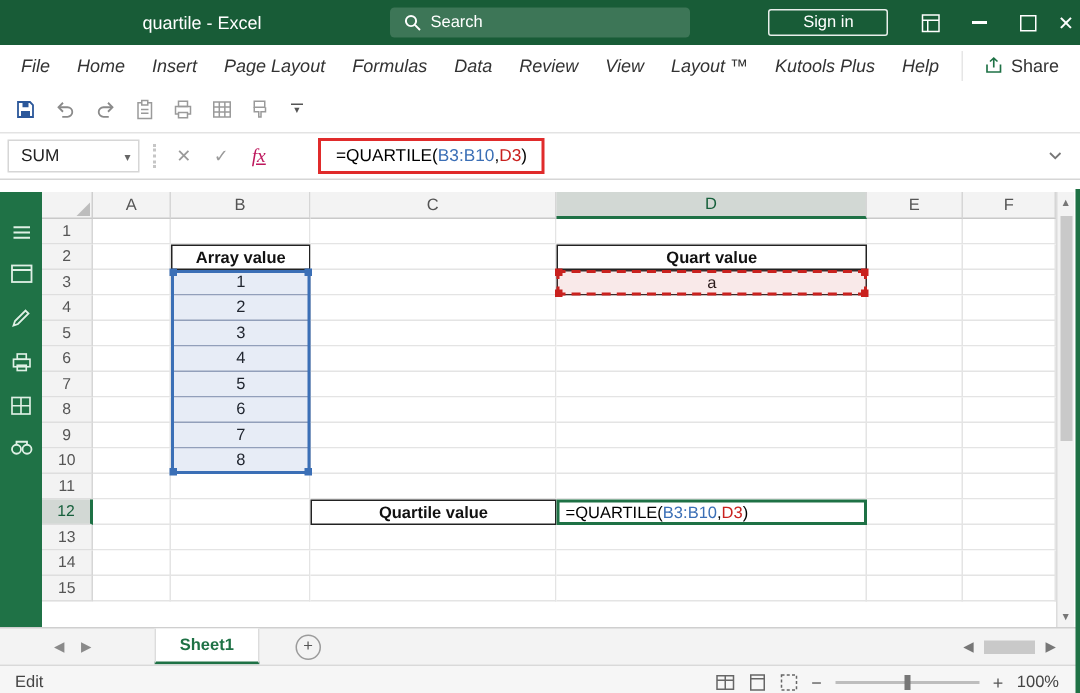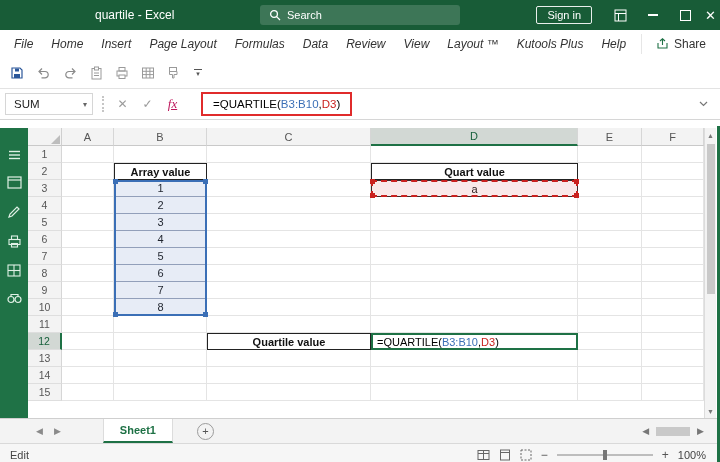--- a/index.html
+++ b/index.html
@@ -7,21 +7,21 @@
           background:#fff;overflow:hidden;display:flex;flex-direction:column;}
 
   
   .titlebar{height:30px;background:#185c37;color:#fff;display:flex;align-items:center;position:relative;flex:none;}
   .win-title{margin-left:95px;font-size:12px;}
   .search-pill{position:absolute;left:50%;transform:translateX(-50%);top:5px;width:200px;height:20px;
                background:rgba(255,255,255,.16);border-radius:3px;display:flex;align-items:center;
                padding-left:27px;box-sizing:border-box;font-size:11px;color:#fff;}
   .search-pill svg{position:absolute;left:9px;top:4px;}
   .tb-right{position:absolute;right:0;top:0;height:30px;display:flex;align-items:center;}
-  .signin{border:1px solid rgba(255,255,255,.9);border-radius:2px;font-size:11px;padding:2px 10px;margin-right:16px;}
+  .signin{border:1px solid rgba(255,255,255,.9);border-radius:2px;font-size:11px;padding:2px 22px;margin-right:16px;}
   .tb-ic{margin-right:6px;display:flex;width:24px;justify-content:center;}
   .winbtn{width:30px;height:30px;display:flex;align-items:center;justify-content:center;}
   .min-bar{width:10px;border-top:2px solid #fff;}
   .max-box{width:9px;height:9px;border:1px solid #fff;margin-left:12px;}
   .close-x{font-size:13px;color:#fff;margin:0 4px 0 14px;}
 
   
   .menubar{height:28px;display:flex;align-items:center;flex:none;background:#fff;}
   .menu-tabs{display:flex;align-items:center;height:100%;padding-left:5px;}
   .mtab{padding:0 9px;font-size:12px;color:#333;font-style:italic;}
@@ -37,21 +37,21 @@
 
   
   .formulabar{height:30px;border-top:1px solid #e3e3e3;border-bottom:1px solid #d6d6d6;display:flex;
               align-items:center;flex:none;background:#fff;padding-left:5px;}
   .namebox{width:88px;height:22px;border:1px solid #d6d6d6;display:flex;align-items:center;font-size:11.5px;
            padding-left:8px;box-sizing:border-box;color:#222;position:relative;}
   .namebox .dd{position:absolute;right:5px;font-size:8px;color:#666;}
   .fsep{height:16px;border-left:2px dotted #c6c6c6;margin:0 6px 0 9px;}
   .fbtn{width:25px;height:22px;display:flex;align-items:center;justify-content:center;font-size:12px;color:#9a9a9a;}
   .fx{font-family:"Liberation Serif",serif;font-style:italic;font-size:13px;color:#be185d;text-decoration:underline;}
-  .anno-red{margin-left:16px;border:2px solid #e02b2b;height:24px;display:flex;align-items:center;
+  .anno-red{margin-left:27px;border:2px solid #e02b2b;height:24px;display:flex;align-items:center;
             padding:0 10px;font-size:11.5px;box-sizing:border-box;}
   .fchev{margin-left:auto;margin-right:12px;display:flex;}
   .gapband{height:8px;background:#fff;flex:none;}
 
   
   .sheet-area{height:290px;display:flex;flex:none;position:relative;}
   .kpane{width:28px;background:#1f7246;display:flex;flex-direction:column;align-items:center;
          padding-top:22px;gap:16px;box-sizing:border-box;flex:none;}
   .grid{width:676px;position:relative;background:#fff;overflow:hidden;flex:none;}
   .colheads{display:flex;height:18px;}

